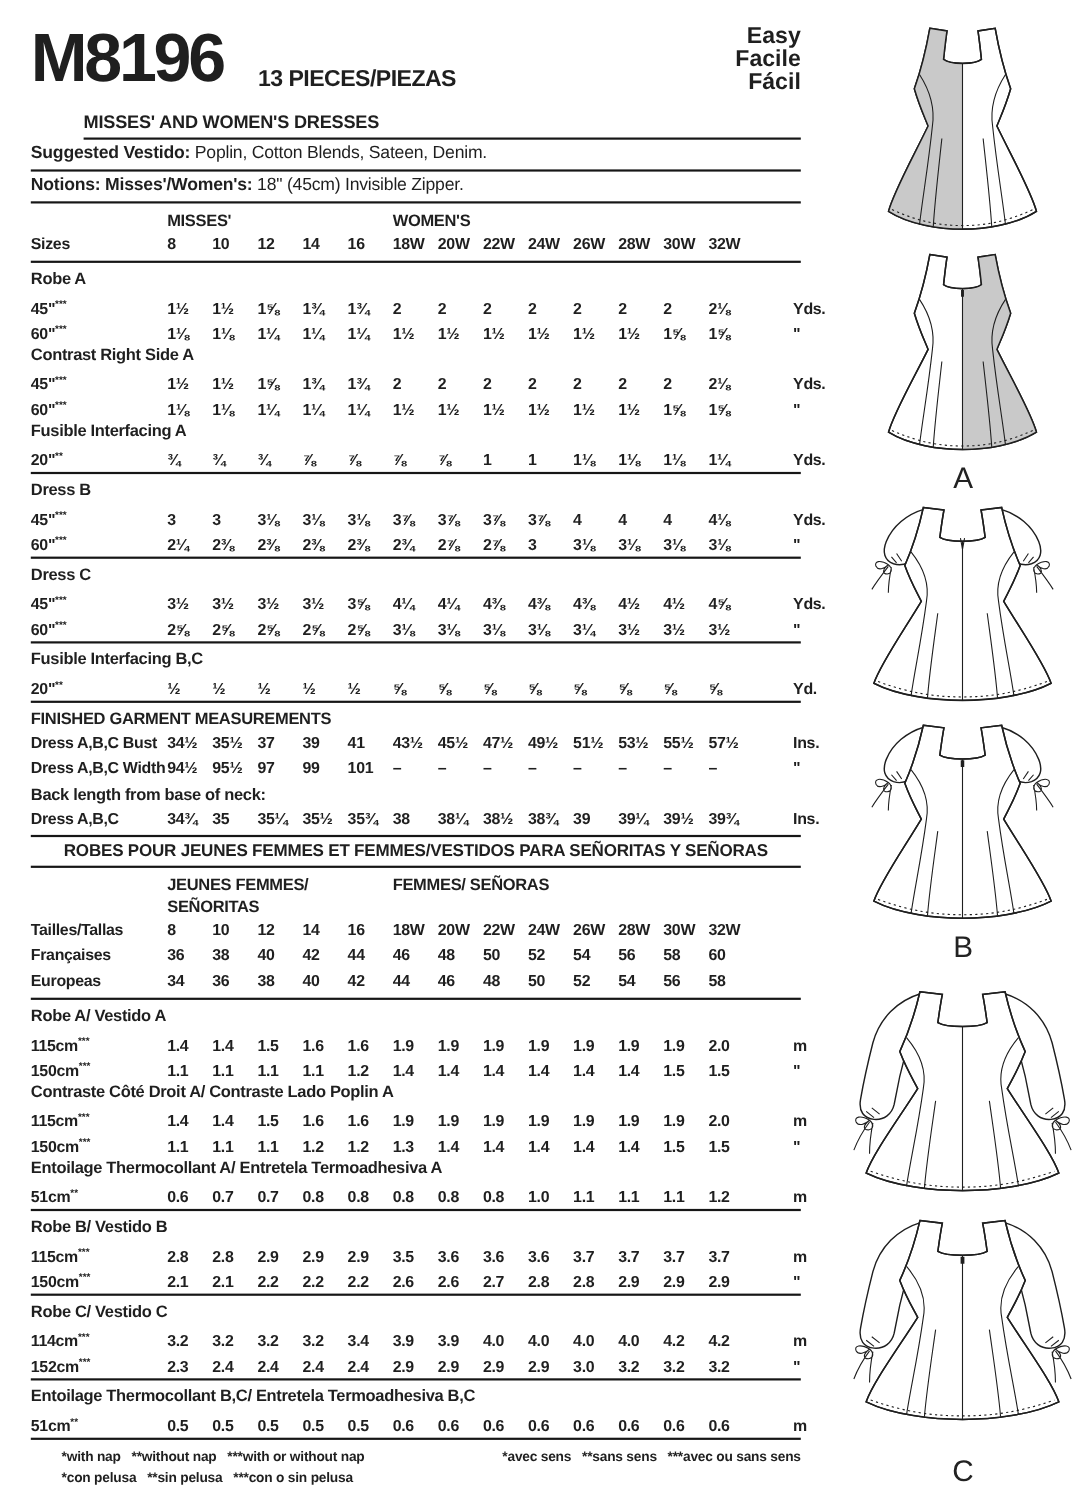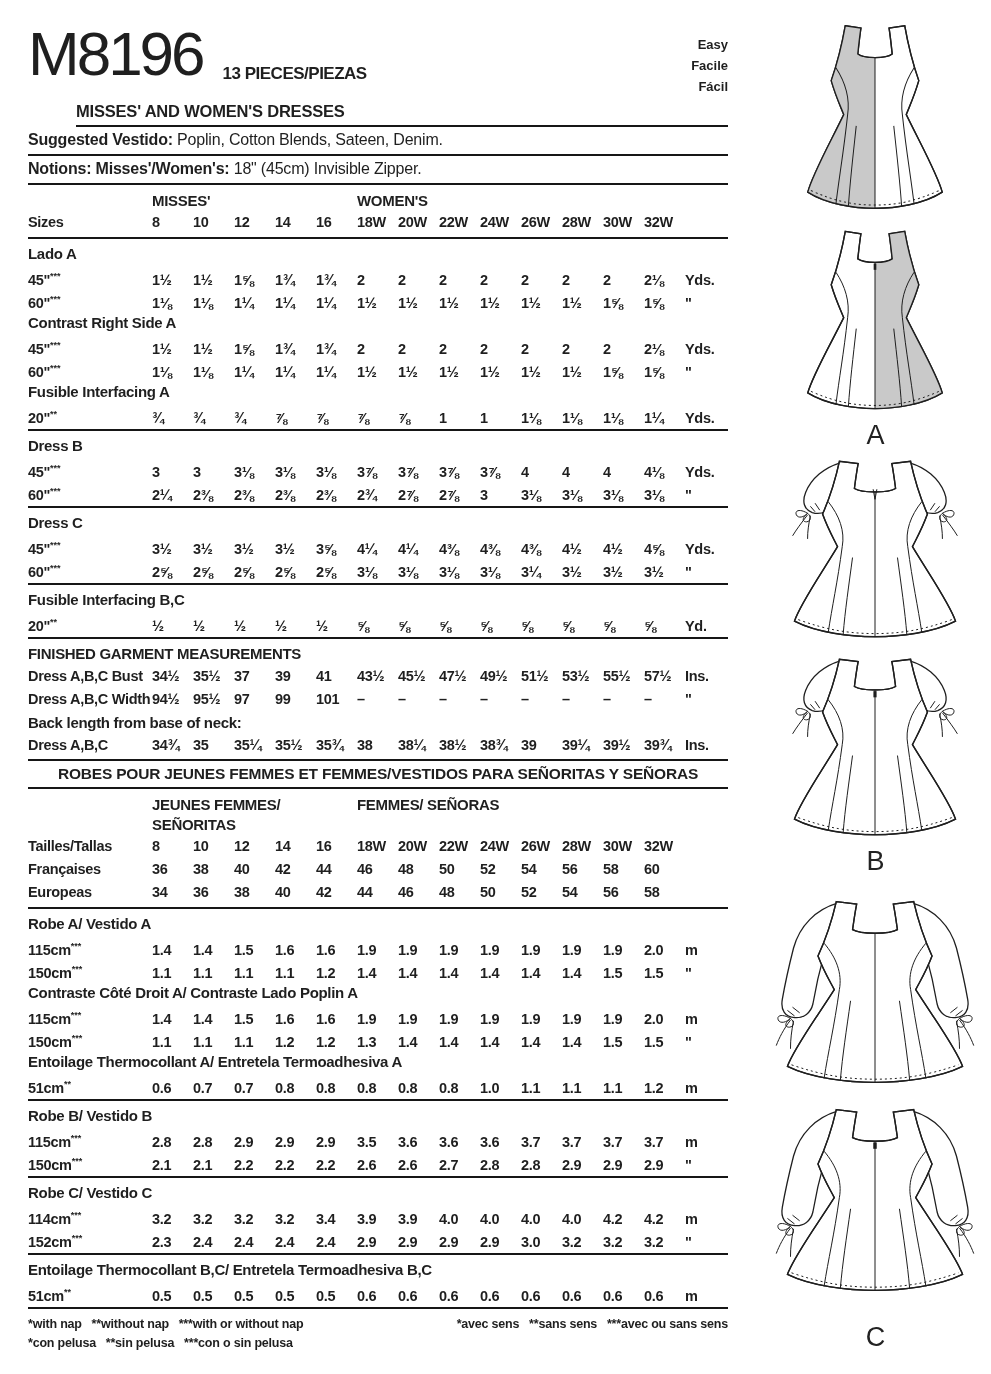--- a/index.html
+++ b/index.html
@@ -3,48 +3,48 @@
 <meta charset="utf-8">
 <style>
   html,body{margin:0;padding:0;background:#e8e8e8;}
   .page{position:relative;width:991px;height:1374px;background:#ffffff;overflow:hidden;
         font-family:"Liberation Sans",sans-serif;color:var(--ink,#1b1b1b);}
   .left{position:absolute;left:28px;top:14px;width:700px;}
   .right{position:absolute;left:760px;top:0;width:231px;height:1374px;}
 
   
   .masthead{position:relative;height:86px;}
-  .pnum{font-size:62px;font-weight:400;letter-spacing:-3px;line-height:80px;display:inline-block;}
-  .pieces{font-size:17px;font-weight:700;letter-spacing:-0.5px;margin-left:20px;display:inline-block;vertical-align:-4px;}
-  .difficulty{position:absolute;right:0;top:8px;text-align:right;font-size:13px;font-weight:700;line-height:21px;margin-top:12px;}
+  .pnum{font-size:62px;font-weight:700;letter-spacing:-3px;line-height:80px;display:inline-block;}
+  .pieces{font-size:21px;font-weight:700;letter-spacing:-0.5px;margin-left:32px;display:inline-block;vertical-align:-4px;}
+  .difficulty{position:absolute;right:0;top:8px;text-align:right;font-size:21px;font-weight:700;line-height:21px;}
 
   .doc-title{font-size:16.5px;font-weight:700;letter-spacing:-0.2px;padding:2px 0 4px 0;border-bottom:2px solid #161616;margin-left:48px;}
   .meta-line{font-size:16px;padding:4px 0 5px 0;border-bottom:2px solid #161616;letter-spacing:-0.2px;}
   .meta-line b{font-weight:700;}
 
   
   .ytable{margin-top:4px;}
   .trow{display:grid;grid-template-columns:124px repeat(13,41px) 1fr;align-items:baseline;
         height:23px;line-height:23px;font-size:14.5px;font-weight:700;letter-spacing:-0.3px;}
   .trow.groups{height:auto;align-items:start;font-size:15px;line-height:20px;padding-top:2px;}
   .grp{white-space:pre-line;}
   .lbl{white-space:nowrap;overflow:visible;}
   .val{white-space:nowrap;}
-  .unit{white-space:nowrap;}
+  .unit{white-space:nowrap;margin-left:36px;}
   .sec{font-size:15px;font-weight:700;letter-spacing:-0.3px;height:23px;line-height:23px;}
   .rule{height:0;border-top:2.4px solid #161616;margin:3px 0 3px 0;}
   sup{font-size:9px;vertical-align:6px;letter-spacing:0;}
 
   .banner{font-size:15.5px;font-weight:700;letter-spacing:-0.2px;border-top:2.4px solid #161616;
           border-bottom:2.4px solid #161616;padding:4px 0;margin-top:2px;text-align:center;}
 
   
   .footnotes{display:flex;justify-content:space-between;margin-top:6px;font-size:12.5px;
              font-weight:600;letter-spacing:-0.2px;line-height:19px;}
-  .fn-left div{white-space:pre;}
+  .fn-left div{white-space:pre;margin-left:28px;}
   .fn-right{white-space:pre;text-align:center;}
 
   
   .view-label{position:absolute;width:100%;text-align:center;font-size:27px;font-weight:400;color:#222;}
   svg{position:absolute;display:block;}
   .fillw{fill:#ffffff;stroke:var(--ink,#2b2b2b);stroke-width:1.3;vector-effect:non-scaling-stroke;}
   .shade{fill:var(--shade,#c9c9c9);stroke:none;}
   .ln{fill:none;stroke:var(--ink,#2b2b2b);stroke-width:1.4;vector-effect:non-scaling-stroke;}
   .thin{stroke-width:1;}
   .dash{stroke-dasharray:2 3;stroke-width:1;}
@@ -88,21 +88,21 @@
           <span class="val">20W</span>
           <span class="val">22W</span>
           <span class="val">24W</span>
           <span class="val">26W</span>
           <span class="val">28W</span>
           <span class="val">30W</span>
           <span class="val">32W</span>
           <span class="unit"></span>
         </div>
         <div class="rule"></div>
-        <div class="sec">Lado A</div>
+        <div class="sec">Robe A</div>
         <div class="trow">
           <span class="lbl">45"<sup>***</sup></span>
           <span class="val">1½</span>
           <span class="val">1½</span>
           <span class="val">1⅝</span>
           <span class="val">1¾</span>
           <span class="val">1¾</span>
           <span class="val">2</span>
           <span class="val">2</span>
           <span class="val">2</span>

